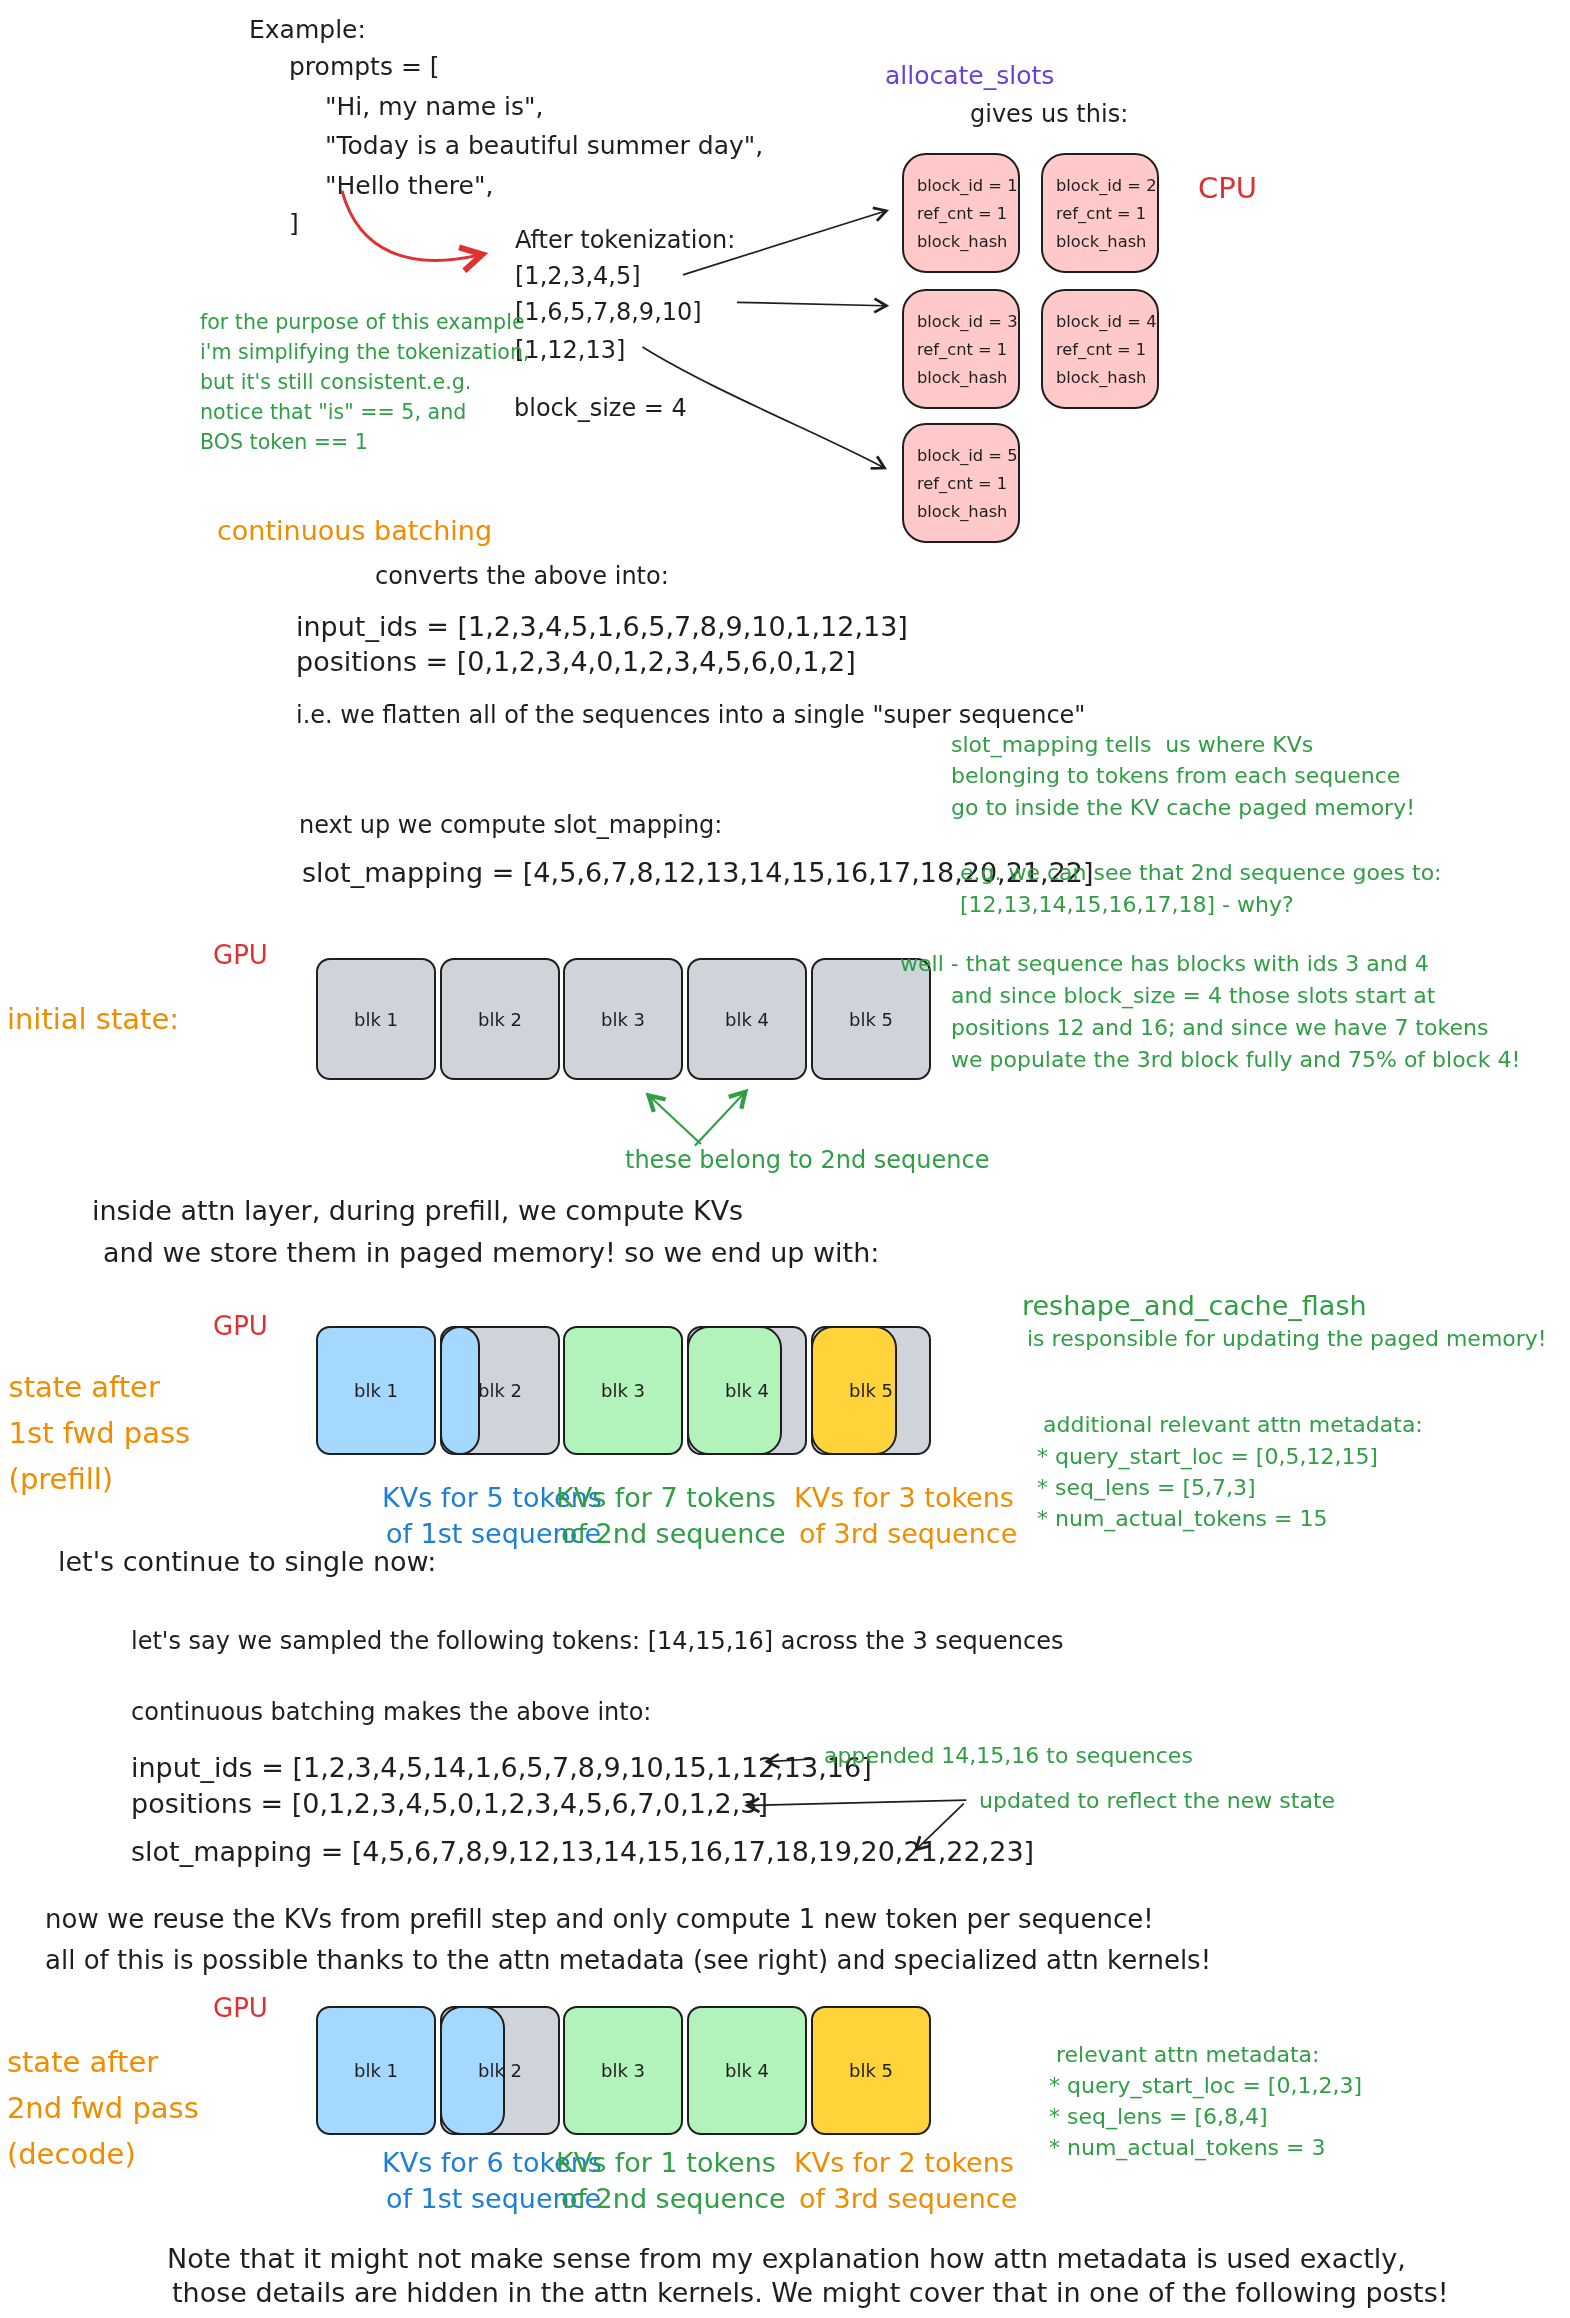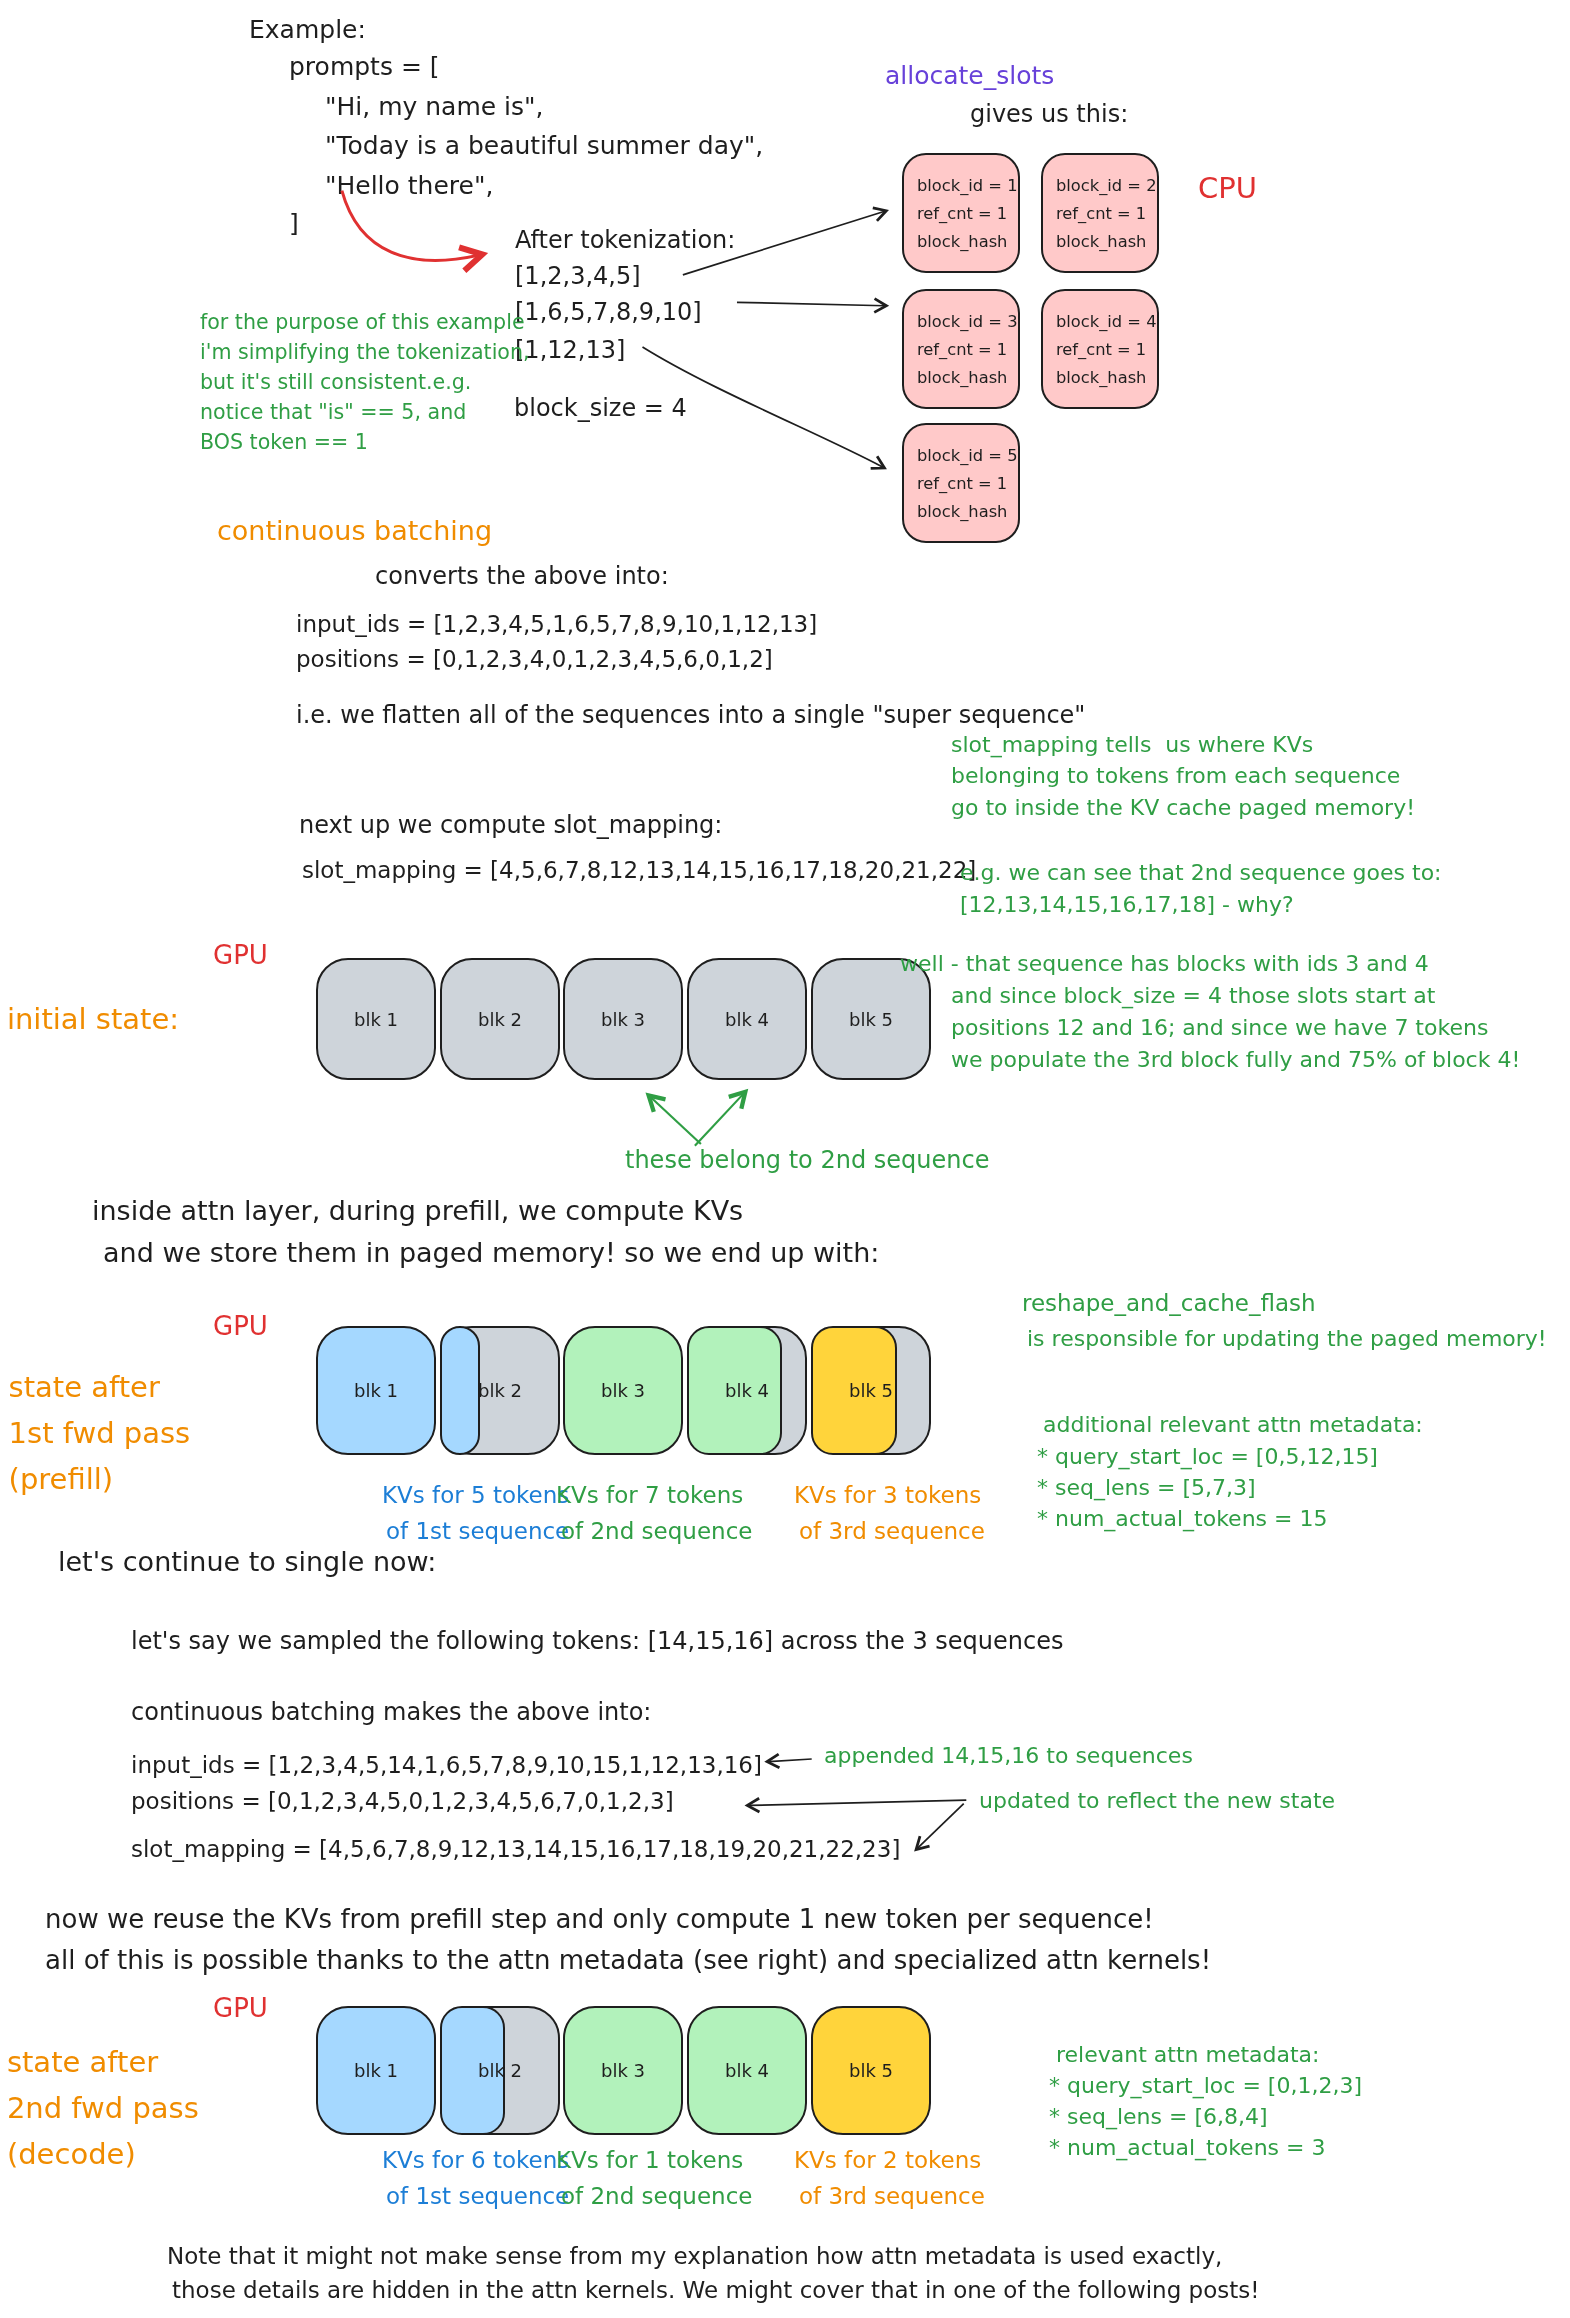--- a/index.html
+++ b/index.html
@@ -6,31 +6,31 @@
   html,body { margin:0; padding:0; background:#fff; }
   #canvas {
     position:relative; width:1571px; height:2319px; background:#ffffff;
     font-family:"DejaVu Sans", sans-serif; color:#1e1e1e; overflow:hidden;
   }
   .abs { position:absolute; white-space:pre; line-height:1.15; }
   .red    { color:#e03131; }
   .orange { color:#f08c00; }
   .green  { color:#2f9e44; }
   .purple { color:#6741d9; }
-  .blue   { color:#1c7ed6; }.fs24{font-size:20.6px}.fs26{font-size:22px}.fs27{font-size:23px}
+  .blue   { color:#1c7ed6; }.fs24{font-size:20.6px}.fs26{font-size:22px}.fs27{font-size:27px}
   .fs28{font-size:24px}.fs29{font-size:25px}.fs30{font-size:26px}.fs31{font-size:27px}
   .fs34{font-size:29px}
   .cpu-block {
     position:absolute; width:118px; height:120px; background:#ffc9c9;
     border:2.1px solid #1e1e1e; border-radius:24px; padding:17px 0 0 13px;
     font-size:16.3px; line-height:1.72;
   }
   .gpu-block {
     position:absolute; width:120px; height:122px; background:#ced4da;
-    border:2.1px solid #1e1e1e; border-radius:32px;
+    border:2.1px solid #1e1e1e; border-radius:14px;
     display:flex; align-items:center; justify-content:center;
     font-size:18px;
   }
   .gpu-block .lbl { position:relative; z-index:2; }
   .gpu-fill {
     position:absolute; left:-1.7px; top:-1.7px; height:calc(100% + 3.4px);
     border:2.1px solid #1e1e1e; border-radius:22px; z-index:1;
   }
   .fill-blue   { background:#a5d8ff; }
   .fill-green  { background:#b2f2bb; }

